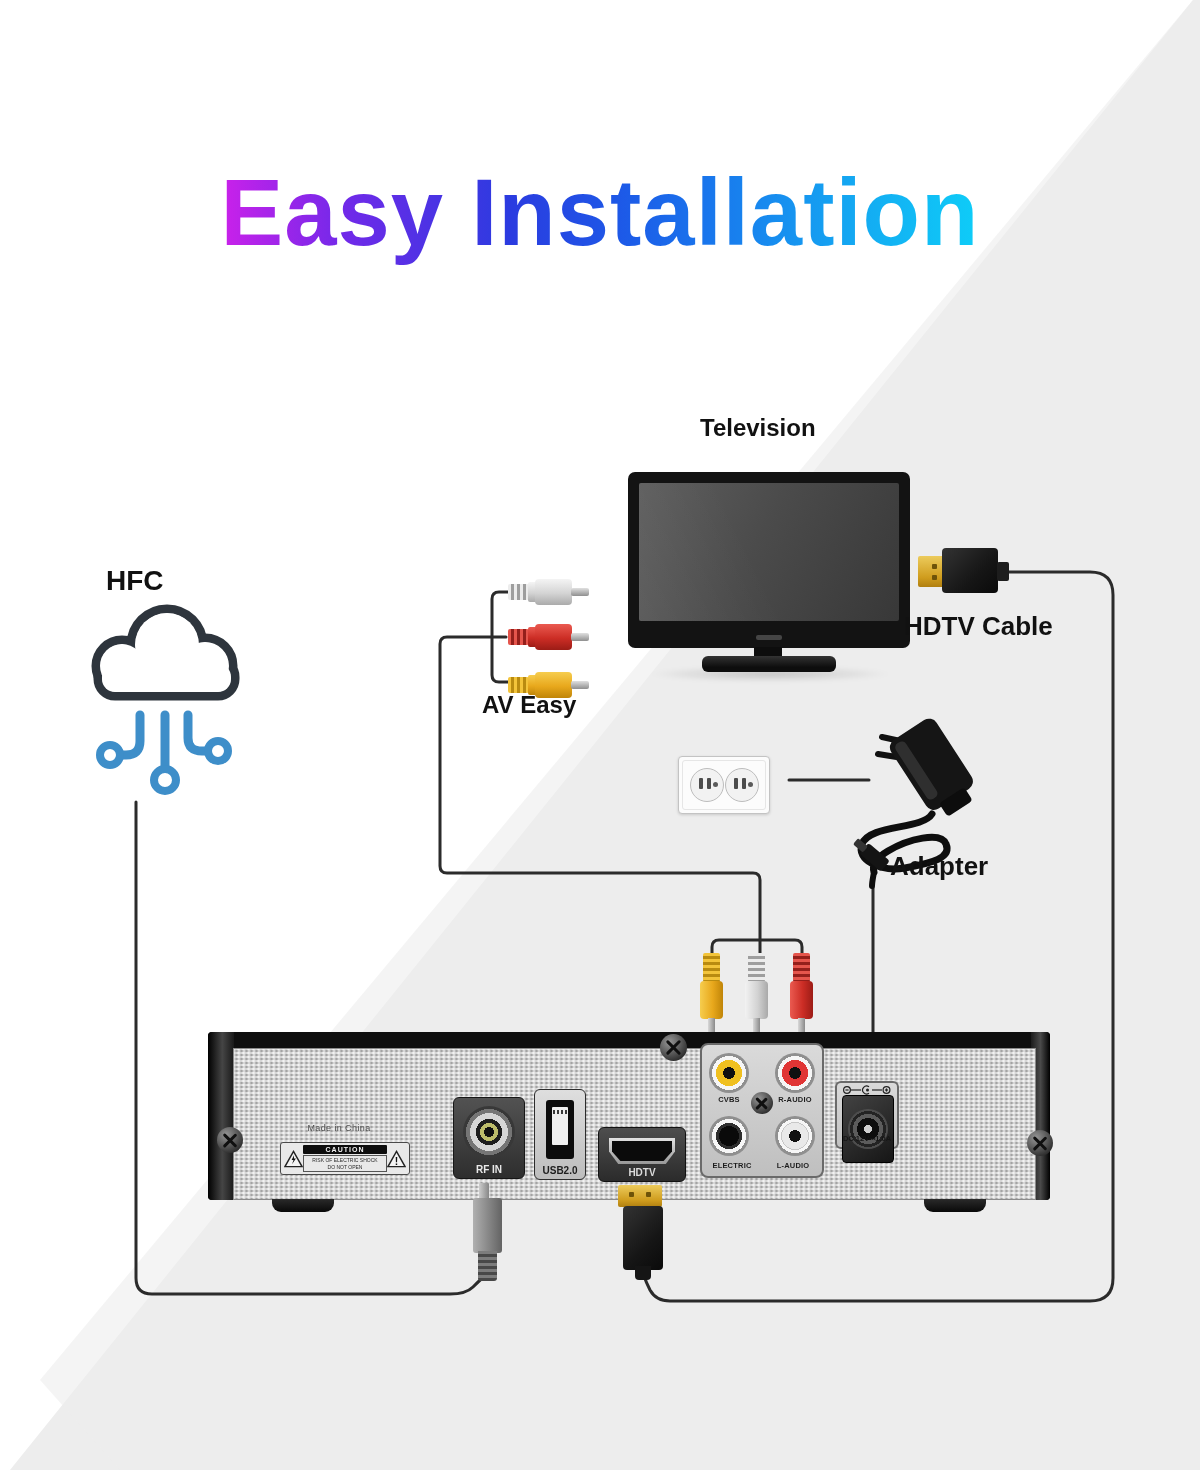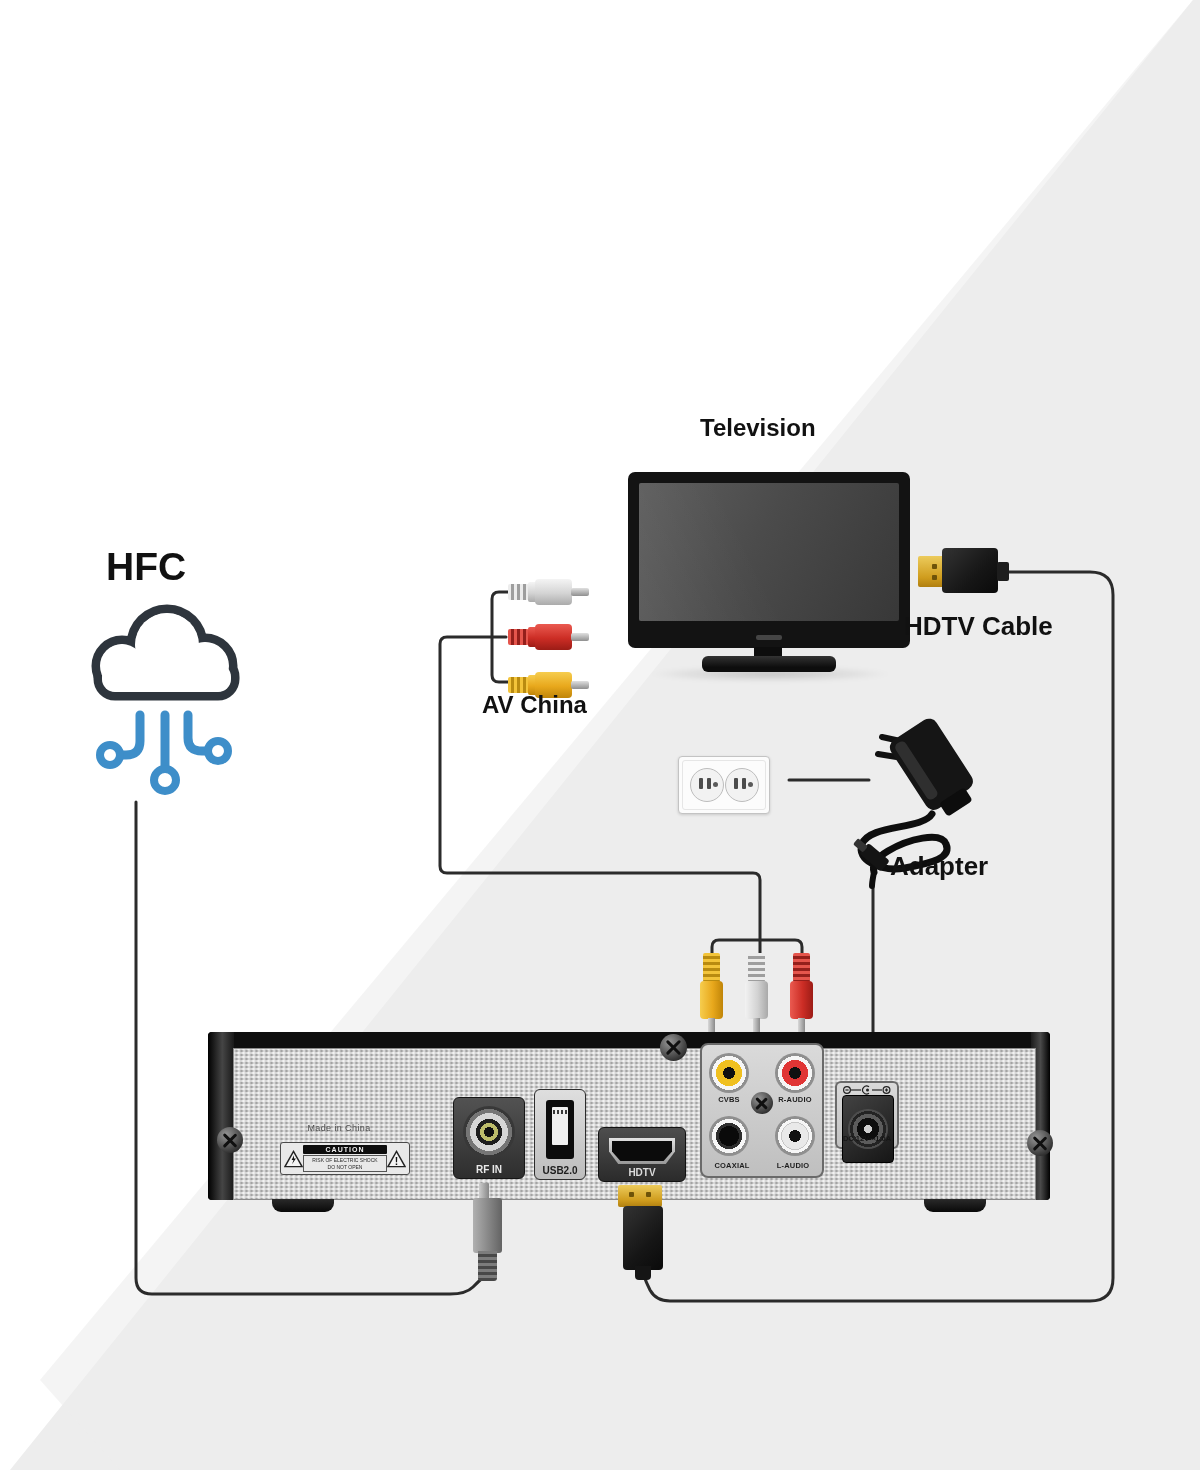--- a/index.html
+++ b/index.html
@@ -148,34 +148,35 @@
 </head>
 <body>
 
 <div class="stage">
 
   <svg class="abs" width="1200" height="1470" style="left:0;top:0;">
     <polygon points="1193,0 1200,0 1200,1470 10,1470" fill="#ededed"></polygon>
     <polygon points="1193,0 1200,0 1200,1470 120,1470 40,1380" fill="#ececec" opacity="0.6"></polygon>
   </svg>
 
+  <h1 class="title">Easy Installation</h1>
 
   <svg class="abs" width="1200" height="1470" style="left:0;top:0;">
     <g fill="none" stroke="#2b2b2b" stroke-width="3" stroke-linecap="round">
       <path d="M136,802 L136,1278 Q136,1294 152,1294 L450,1294 Q466,1294 473,1287 Q481,1279 487,1274"></path>
       <path d="M492,637 L447,637 Q440,637 440,644 L440,866 Q440,873 447,873 L753,873 Q760,873 760,880 L760,940"></path>
       <path d="M712,956 L712,947 Q712,940 719,940 L795,940 Q802,940 802,947 L802,956 M760,940 L760,956"></path>
       <path d="M508,592 L499,592 Q492,592 492,599 L492,675 Q492,682 499,682 L508,682 M492,637 L506,637"></path>
       <path d="M789,780 L869,780"></path>
       <path d="M873,888 L873,1088"></path>
       <path d="M1007,572 L1090,572 Q1113,572 1113,595 L1113,1278 Q1113,1301 1090,1301 L670,1301 Q656,1301 650,1290 Q646,1282 644,1276"></path>
     </g>
   </svg>
 
-  <div class="biglabel" style="left:106px;top:545px;width:120px;font-size:39px;font-weight:600;">HFC</div>
+  <div class="biglabel" style="left:106px;top:565px;width:120px;font-size:28px;font-weight:600;">HFC</div>
   <svg class="abs" width="170" height="125" style="left:85px;top:588px;" viewBox="0 0 170 125">
     <g stroke="#2e353d" stroke-width="9" fill="#ffffff">
       <circle cx="37" cy="78" r="26"></circle>
       <circle cx="82" cy="57" r="36"></circle>
       <circle cx="120" cy="78" r="28"></circle>
       <rect x="13" y="72" width="137" height="36" rx="17"></rect>
     </g>
     <g fill="#ffffff" stroke="none">
       <circle cx="37" cy="78" r="22"></circle>
       <circle cx="82" cy="57" r="32"></circle>
@@ -218,21 +219,21 @@
       <div class="cone hbar-r"></div>
       <div class="barrel hbar-r"></div>
       <div class="pin"></div>
   </div>
   <div class="rca-h" style="left:508px;top:672px;">
     <div class="ribs ribs-hy"></div>
       <div class="cone hbar-y"></div>
       <div class="barrel hbar-y"></div>
       <div class="pin"></div>
   </div>
-  <div class="biglabel" style="left:482px;top:691px;width:140px;font-size:24px;">AV China</div>
+  <div class="biglabel" style="left:482px;top:691px;width:140px;font-size:24px;">AV Easy</div>
 
   <div class="abs hdmi-gold" style="left:918px;top:556px;width:26px;height:31px;">
     <div class="hdmi-dot" style="left:14px;top:8px;"></div>
     <div class="hdmi-dot" style="left:14px;top:19px;"></div>
   </div>
   <div class="abs hdmi-body" style="left:942px;top:548px;width:56px;height:45px;"></div>
   <div class="abs" style="left:997px;top:562px;width:12px;height:19px;background:#1d1d1d;border-radius:2px;"></div>
   <div class="biglabel" style="left:904px;top:611px;width:180px;font-size:26px;">HDTV Cable</div>
 
   <div class="outlet">
@@ -338,21 +339,21 @@
   </div>
 
   <div class="av-block">
     <div class="jack jack-y" style="left:7px;top:8px;"></div>
     <div class="jack jack-r" style="left:73px;top:8px;"></div>
     <div class="jack jack-k" style="left:7px;top:71px;"></div>
     <div class="jack jack-w" style="left:73px;top:71px;"></div>
     <div class="screw" style="left:49px;top:47px;width:22px;height:22px;"></div>
     <div class="jlabel" style="left:3px;top:50px;width:48px;">CVBS</div>
     <div class="jlabel" style="left:66px;top:50px;width:54px;">R-AUDIO</div>
-    <div class="jlabel" style="left:0px;top:116px;width:60px;">COAXIAL</div>
+    <div class="jlabel" style="left:0px;top:116px;width:60px;">ELECTRIC</div>
     <div class="jlabel" style="left:62px;top:116px;width:58px;">L-AUDIO</div>
   </div>
 
   <div class="dc-block">
     <svg width="50" height="10" viewBox="0 0 50 10" style="position:absolute;left:5px;top:2px;">
       <g fill="none" stroke="#222" stroke-width="1.2">
         <circle cx="5" cy="5" r="3.4"></circle>
         <line x1="3.4" y1="5" x2="6.6" y2="5"></line>
         <line x1="9" y1="5" x2="19" y2="5"></line>
         <path d="M27,1.8 A4,4 0 1 0 27,8.2"></path>

